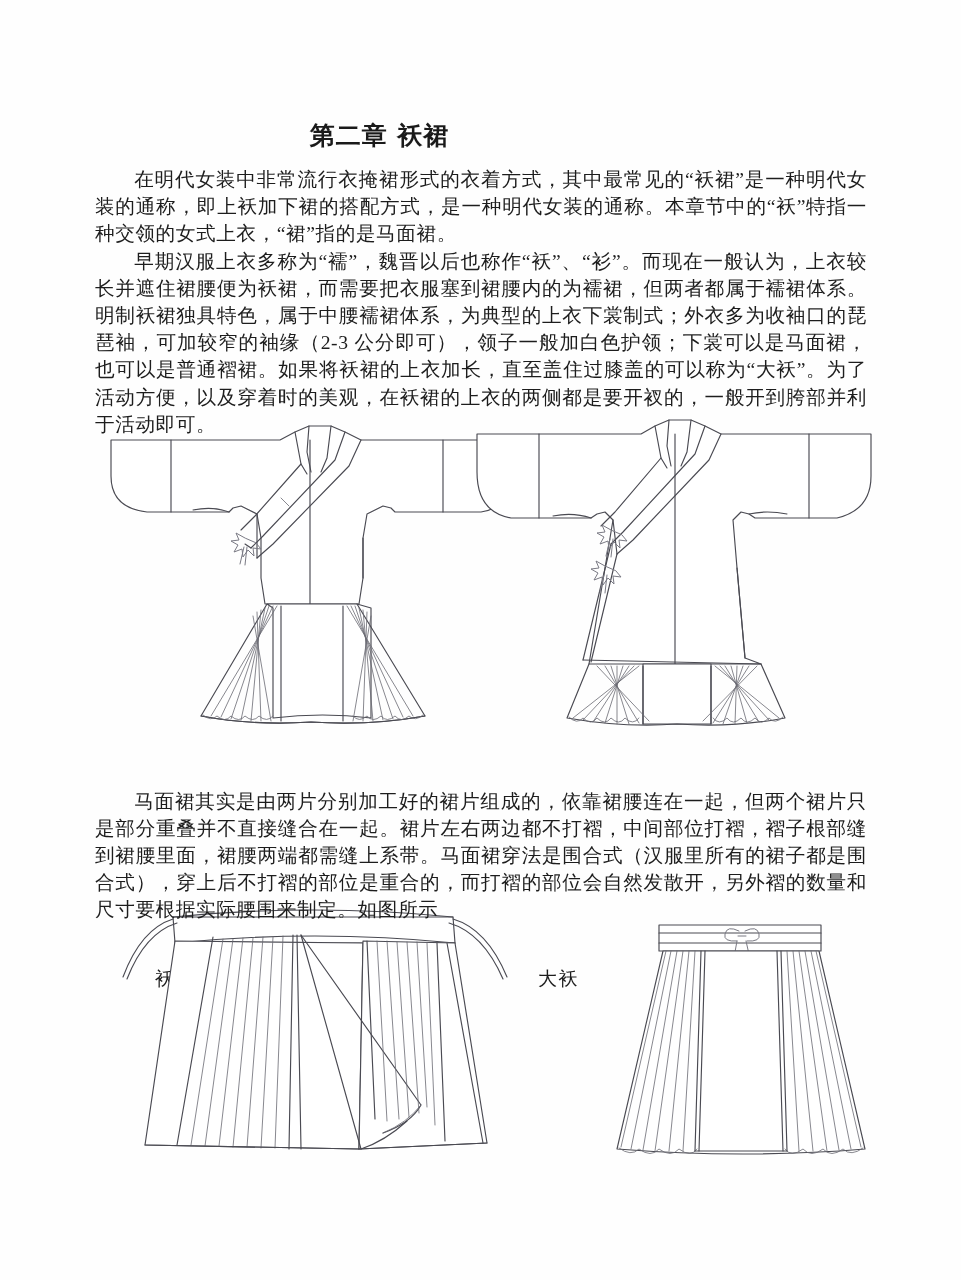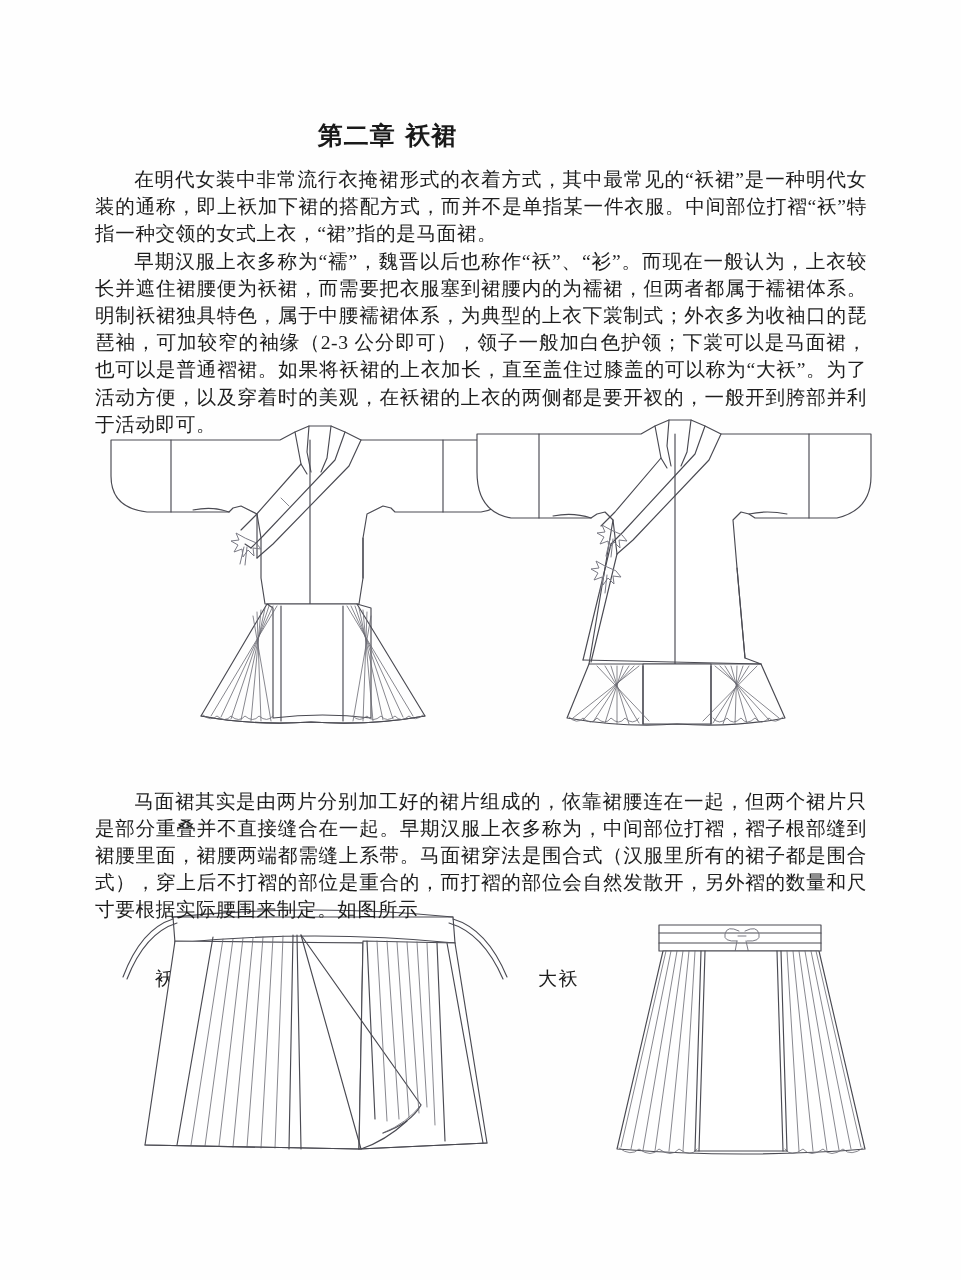--- a/index.html
+++ b/index.html
@@ -20,21 +20,21 @@
     inset: 0;
     width: 961px;
     height: 1280px;
     background: #fefefe;
   }
 
   
   .chapter-title {
     position: absolute;
     top: 102px;
-    left: 8px;
+    left: 0;
     width: 759px;
     text-align: center;
     font-size: 25px;
     font-weight: bold;
     letter-spacing: 1px;
     font-family: "DejaVu Sans", "Liberation Sans", sans-serif;
     color: #1a1a1a;
   }
   .para {
     position: absolute;
@@ -81,21 +81,21 @@
   .ln-f { fill: #ffffff; stroke: #4a4a52; stroke-width: 1.15; stroke-linejoin: round; }
   .ln-tie { fill: none; stroke: #7a7a84; stroke-width: 1.0; stroke-linecap: round; }
 </style>
 </head>
 <body>
 
 <div class="page">
 
   <h1 class="chapter-title">第二章 袄裙</h1>
 
-  <p class="para" id="para-intro">在明代女装中非常流行衣掩裙形式的衣着方式，其中最常见的“袄裙”是一种明代女装的通称，即上袄加下裙的搭配方式，而并不是单指某一件衣服。中间部位打褶“袄”特指一种交领的女式上衣，“裙”指的是马面裙。</p>
+  <p class="para" id="para-intro">在明代女装中非常流行衣掩裙形式的衣着方式，其中最常见的“袄裙”是一种明代女装的通称，即上袄加下裙的搭配方式，是一种明代女装的通称。本章节中的“袄”特指一种交领的女式上衣，“裙”指的是马面裙。</p>
 
   <p class="para" id="para-history">早期汉服上衣多称为“襦”，魏晋以后也称作“袄”、“衫”。而现在一般认为，上衣较长并遮住裙腰便为袄裙，而需要把衣服塞到裙腰内的为襦裙，但两者都属于襦裙体系。明制袄裙独具特色，属于中腰襦裙体系，为典型的上衣下裳制式；外衣多为收袖口的琵琶袖，可加较窄的袖缘（2-3 公分即可），领子一般加白色护领；下裳可以是马面裙，也可以是普通褶裙。如果将袄裙的上衣加长，直至盖住过膝盖的可以称为“大袄”。为了活动方便，以及穿着时的美观，在袄裙的上衣的两侧都是要开衩的，一般开到胯部并利于活动即可。</p>
 
   <div class="figure-row" id="figure-tops">
 
     <svg width="430" height="340" viewBox="0 0 430 340" style="position:absolute;left:95px;top:0;">
 
       <path class="ln-f" d="M16 22 L185 22 L200 14 L214 8 L236 8 L250 14 L266 22 L414 22
                             L414 60 Q414 90 386 94 L300 94 L296 90
                             L288 88 L272 96 L268 120 L268 160 L264 186
@@ -307,15 +307,15 @@
       <path class="ln-t" d="M200 46 L234 245"></path>
       <path class="ln-t" d="M206 46 L246 244"></path>
       <path class="ln-t" d="M211 46 L256 242"></path>
 
       <path class="ln-t" d="M14 243 q12 9 20 1 q12 9 20 0 q12 9 20 0 q12 9 18 0"></path>
       <path class="ln-t" d="M258 243 q-12 9 -20 1 q-12 9 -20 0 q-12 9 -20 0 q-12 9 -18 0"></path>
       <path class="ln" d="M90 246 L182 246"></path>
     </svg>
   </div>
 
-  <p class="para" id="para-mamian">马面裙其实是由两片分别加工好的裙片组成的，依靠裙腰连在一起，但两个裙片只是部分重叠并不直接缝合在一起。早期汉服上衣多称为，中间部位打褶，褶子根部缝到裙腰里面，裙腰两端都需缝上系带。马面裙穿法是围合式（汉服里所有的裙子都是围合式），穿上后不打褶的部位是重合的，而打褶的部位会自然发散开，另外褶的数量和尺寸要根据实际腰围来制定。如图所示</p>
+  <p class="para" id="para-mamian">马面裙其实是由两片分别加工好的裙片组成的，依靠裙腰连在一起，但两个裙片只是部分重叠并不直接缝合在一起。裙片左右两边都不打褶，中间部位打褶，褶子根部缝到裙腰里面，裙腰两端都需缝上系带。马面裙穿法是围合式（汉服里所有的裙子都是围合式），穿上后不打褶的部位是重合的，而打褶的部位会自然发散开，另外褶的数量和尺寸要根据实际腰围来制定。如图所示</p>
 
 </div>
 
 </body></html>

